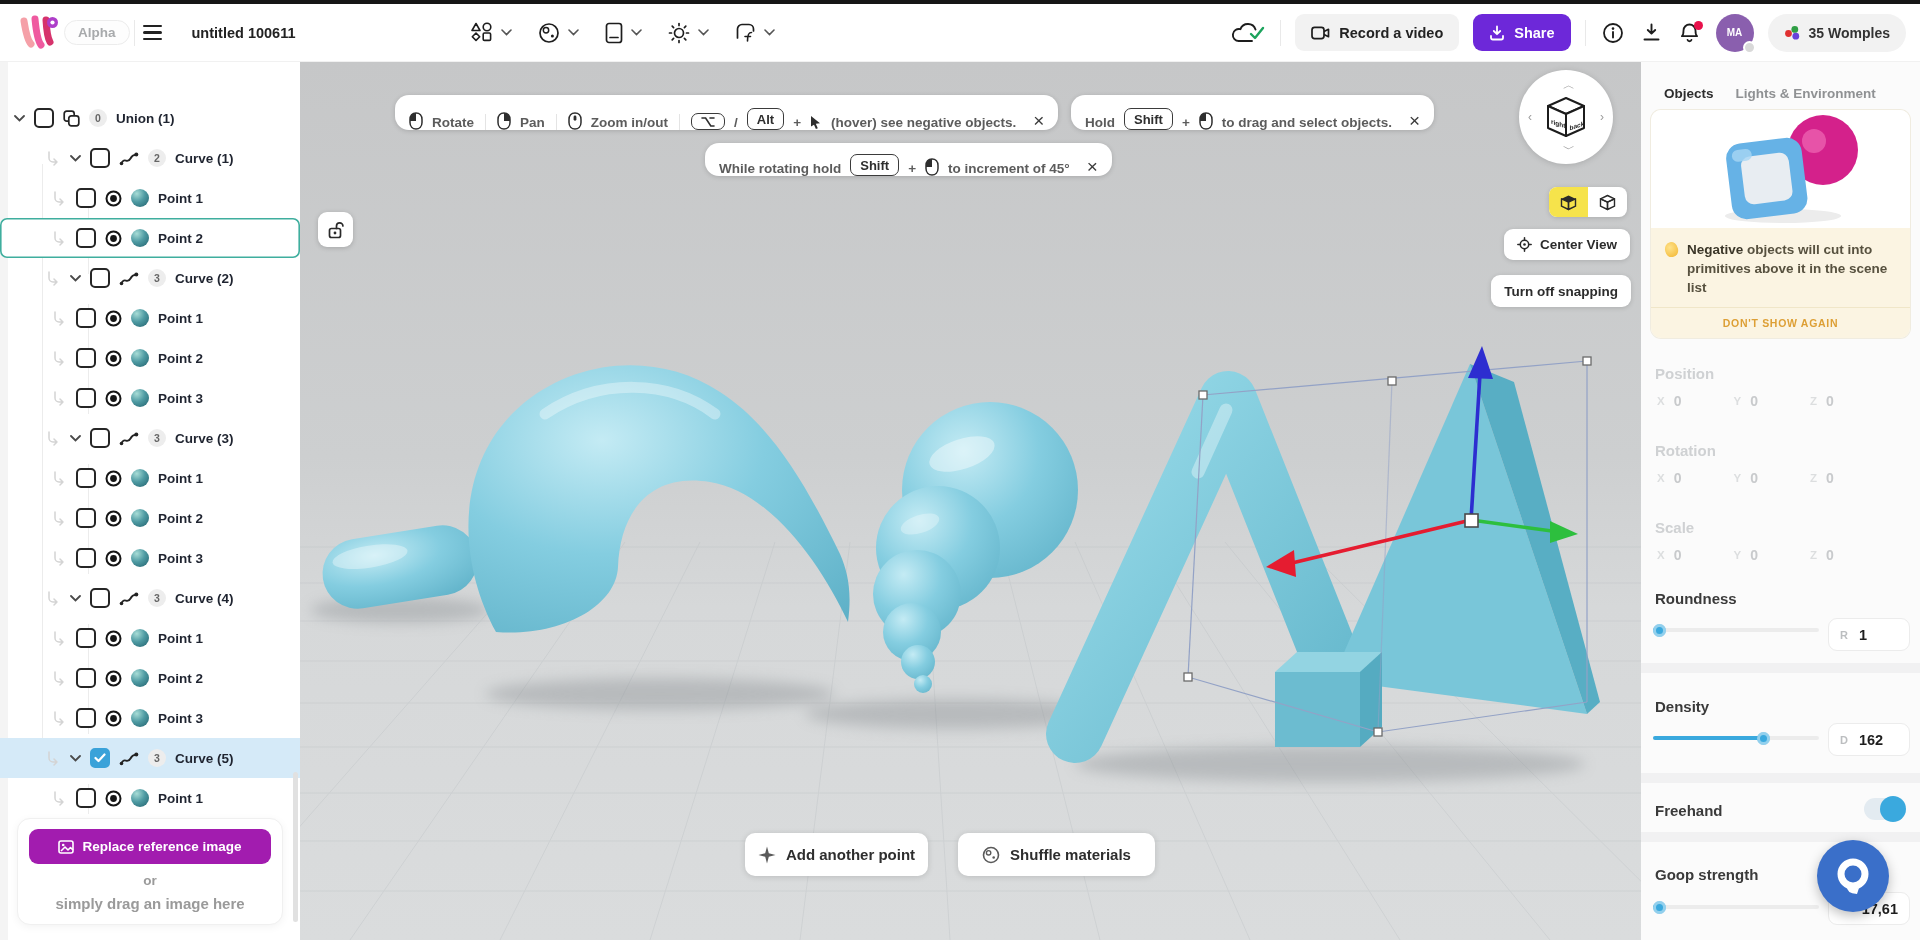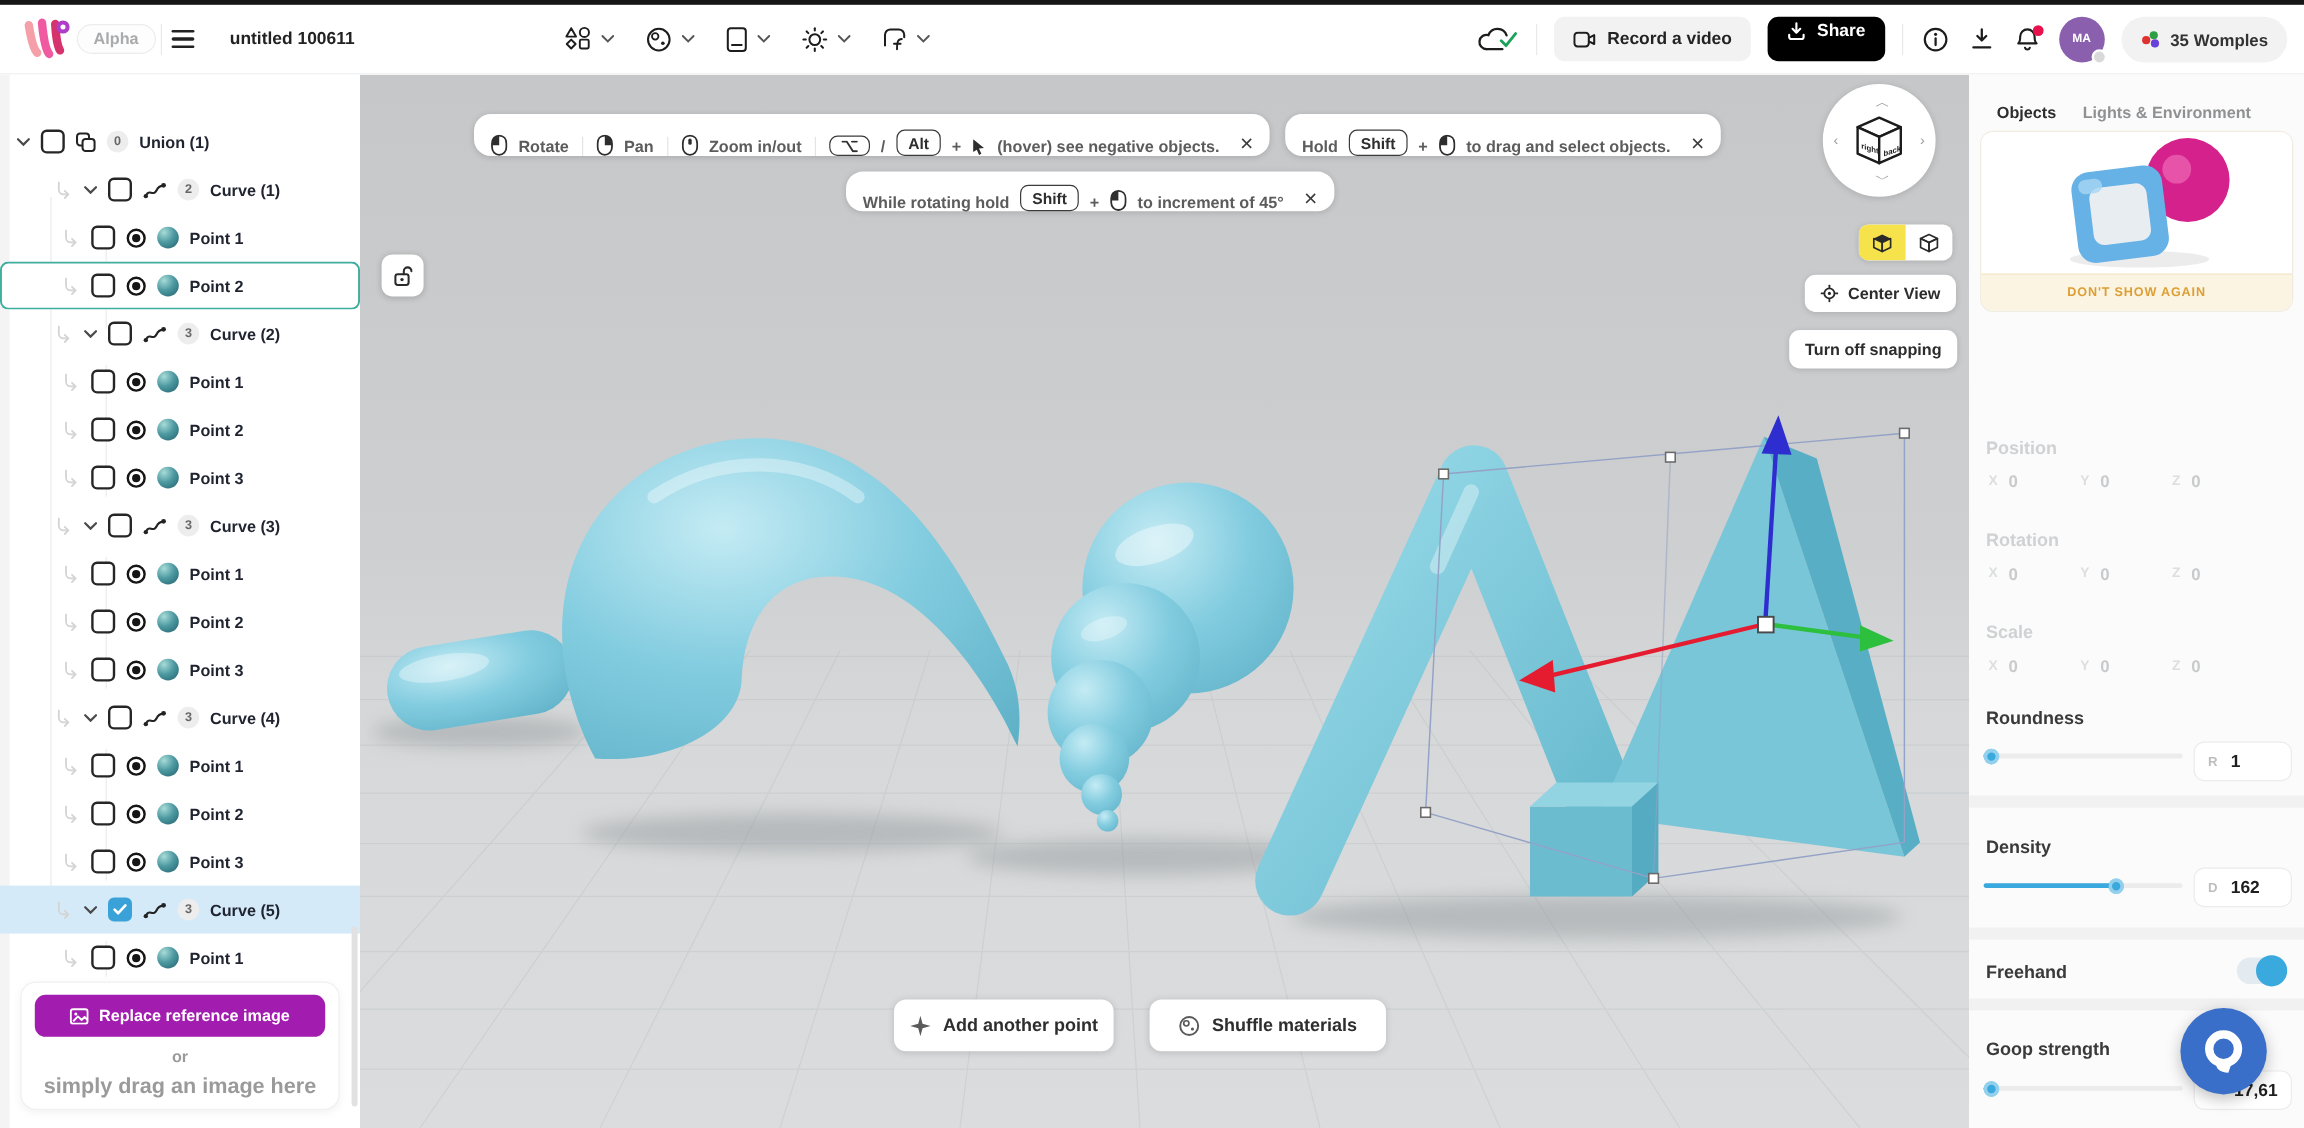--- a/index.html
+++ b/index.html
@@ -11,21 +11,21 @@
 .tb-left{display:flex;align-items:center;gap:4px;padding-left:16px}
 .alpha{border:1.5px solid #ececec;background:#fdfdfd;color:#a8aaac;font-size:13.5px;font-weight:600;border-radius:15px;padding:4px 13px}
 .vdiv{width:1px;height:26px;background:#e9e9e9}
 .burger{display:flex;flex-direction:column;gap:4px;cursor:pointer;padding:4px}
 .burger i{display:block;width:19px;height:2.4px;background:#222;border-radius:2px}
 .doc-title{font-size:14.5px;font-weight:700;color:#222;margin-left:22px}
 .tools{position:absolute;left:470px;display:flex;align-items:center;gap:26px}
 .toolgrp{display:flex;align-items:center;gap:8px;cursor:pointer}
 .tb-right{position:absolute;right:14px;display:flex;align-items:center;gap:14px}
 .btn-record{display:flex;align-items:center;gap:9px;background:#f2f2f2;border:none;border-radius:9px;height:37px;padding:0 16px;font-size:14.5px;font-weight:700;color:#232323;font-family:inherit;cursor:pointer}
-.btn-share{display:flex;gap:9px;background:#000000;border:none;border-radius:9px;height:37px;padding:4px 16px;font-size:14.5px;font-weight:700;color:#fff;font-family:inherit;cursor:pointer}
+.btn-share{display:flex;align-items:center;gap:9px;background:#6d28d9;border:none;border-radius:9px;height:37px;padding:16px 16px;font-size:14.5px;font-weight:700;color:#fff;font-family:inherit;cursor:pointer}
 .iconbtn{position:relative;background:none;border:none;cursor:pointer;display:flex;align-items:center;padding:2px}
 .belldot{position:absolute;top:1px;right:-1px;width:9px;height:9px;border-radius:50%;background:#e8114b}
 .avatar{position:relative;width:38px;height:38px;border-radius:50%;background:#8a5fae;color:#fff;font-size:10px;font-weight:700;display:flex;align-items:center;justify-content:center;cursor:pointer}
 .avatar i{position:absolute;right:-2px;bottom:-2px;width:13px;height:13px;border-radius:50%;background:#d9d9d9;border:2.5px solid #fff}
 .womples{display:flex;align-items:center;gap:8px;background:#f2f2f2;border-radius:19px;height:38px;padding:0 16px;font-size:14px;font-weight:700;color:#333;cursor:pointer}
 
 .left{position:absolute;top:62px;left:0;width:300px;bottom:0;background:#fff;z-index:40;overflow:hidden}
 .gutter{position:absolute;left:0;top:0;width:8px;height:100%;background:#f4f4f4}
 .tree{position:absolute;top:36px;left:0;right:0}
 .trow{display:flex;align-items:center;height:40px;gap:9px;padding-right:6px;cursor:pointer;position:relative}
@@ -37,21 +37,21 @@
 .tico{display:flex;align-items:center}
 .cb{width:20px;height:20px;border:2px solid #262626;border-radius:5px;background:#fff;flex:none;display:flex;align-items:center;justify-content:center}
 .cb.on{background:#3aa2d9;border-color:#3aa2d9}
 .sphere{width:18px;height:18px;border-radius:50%;flex:none;background:radial-gradient(circle at 32% 26%,#a7dcd6 0%,#4f9ba3 45%,#1f5f6b 100%)}
 .badge{width:18px;height:18px;border-radius:50%;background:#ededed;color:#666;font-size:10.5px;font-weight:700;display:flex;align-items:center;justify-content:center;flex:none}
 .tlabel{font-size:13.5px;font-weight:700;color:#1f2430;white-space:nowrap}
 .connector{position:absolute;width:1px;background:#ececec}
 .refcard{position:absolute;left:17px;top:756px;width:266px;height:107px;background:#fff;border:1px solid #f0f0f0;border-radius:13px;box-shadow:0 2px 8px rgba(0,0,0,.05);text-align:center}
 .btn-ref{position:absolute;top:10px;left:11px;right:11px;height:35px;background:#a21caf;color:#fff;border:none;border-radius:9px;font-size:13.5px;font-weight:700;font-family:inherit;display:flex;align-items:center;justify-content:center;gap:8px;cursor:pointer}
 .ref-or{position:absolute;top:54px;left:0;right:0;color:#9a9a9a;font-size:13.5px;font-weight:600}
-.ref-hint{position:absolute;top:76px;left:0;right:0;color:#9a9a9a;font-size:18px;font-weight:600}
+.ref-hint{position:absolute;top:76px;left:0;right:0;color:#9a9a9a;font-size:15px;font-weight:600}
 .scrollthumb{position:absolute;right:2px;bottom:18px;width:5px;height:150px;border-radius:3px;background:#e1e1e1}
 
 .viewport{position:absolute;top:62px;left:300px;width:1341px;bottom:0;overflow:hidden}
 .scene{position:absolute;inset:0;width:100%;height:100%}
 .tip{position:absolute;background:#fff;border-radius:14px;box-shadow:0 1px 5px rgba(0,0,0,.16);display:flex;align-items:flex-end;gap:9px;padding:0 14px;height:35px;color:#5c5c5c;font-size:13.5px;font-weight:600;white-space:nowrap;z-index:10}
 .tip .vbar{width:1px;height:16px;background:#e4e4e4;margin:0 2px}
 kbd{border:1.8px solid #3b3b3b;border-radius:7px;padding:2.5px 9px;font-weight:700;color:#2e2e2e;font-size:13px;background:#fff;font-family:inherit}
 .tipclose{font-size:19px;color:#3c3c3c;margin-left:8px;cursor:pointer;font-weight:400;line-height:1}
 .lockbtn{position:absolute;left:18px;top:150px;width:35px;height:35px;background:#fff;border:none;border-radius:9px;box-shadow:0 1px 5px rgba(0,0,0,.18);display:flex;align-items:center;justify-content:center;cursor:pointer;z-index:10}
 .navball{position:absolute;right:28px;top:8px;width:94px;height:94px;border-radius:50%;background:#fff;box-shadow:0 1px 6px rgba(0,0,0,.15);z-index:10;display:flex;align-items:center;justify-content:center;cursor:pointer}
@@ -835,20 +835,24 @@
           <ellipse cx="132" cy="106" rx="58" ry="7" fill="#ececec"></ellipse>
           <circle cx="172" cy="40" r="35" fill="#d4218b"></circle>
           <circle cx="163" cy="31" r="12" fill="#ef6ab5" opacity="0.7"></circle>
           <g transform="rotate(-7 120 70)">
             <rect x="78" y="30" width="76" height="76" rx="15" fill="#66b2e6"></rect>
             <rect x="92" y="44" width="48" height="48" rx="9" fill="#e8edf2"></rect>
             <rect x="84" y="36" width="20" height="12" rx="6" fill="#a8d6f4" opacity="0.8"></rect>
           </g>
         </svg>
       </div>
+      <div class="note">
+        <span class="bulb"></span>
+        <p><b>Negative</b><span> objects will cut into primitives above it in the scene list</span></p>
+      </div>
       <div class="dontshow">DON'T SHOW AGAIN</div>
     </div>
 
     <div class="plabel dim" style="top:303px">Position</div>
     <div class="axrow" style="top:331px">
       <span class="axcell">
           <span class="axl">X</span>
           <span class="axv">0</span>
         </span>
       <span class="axcell">

